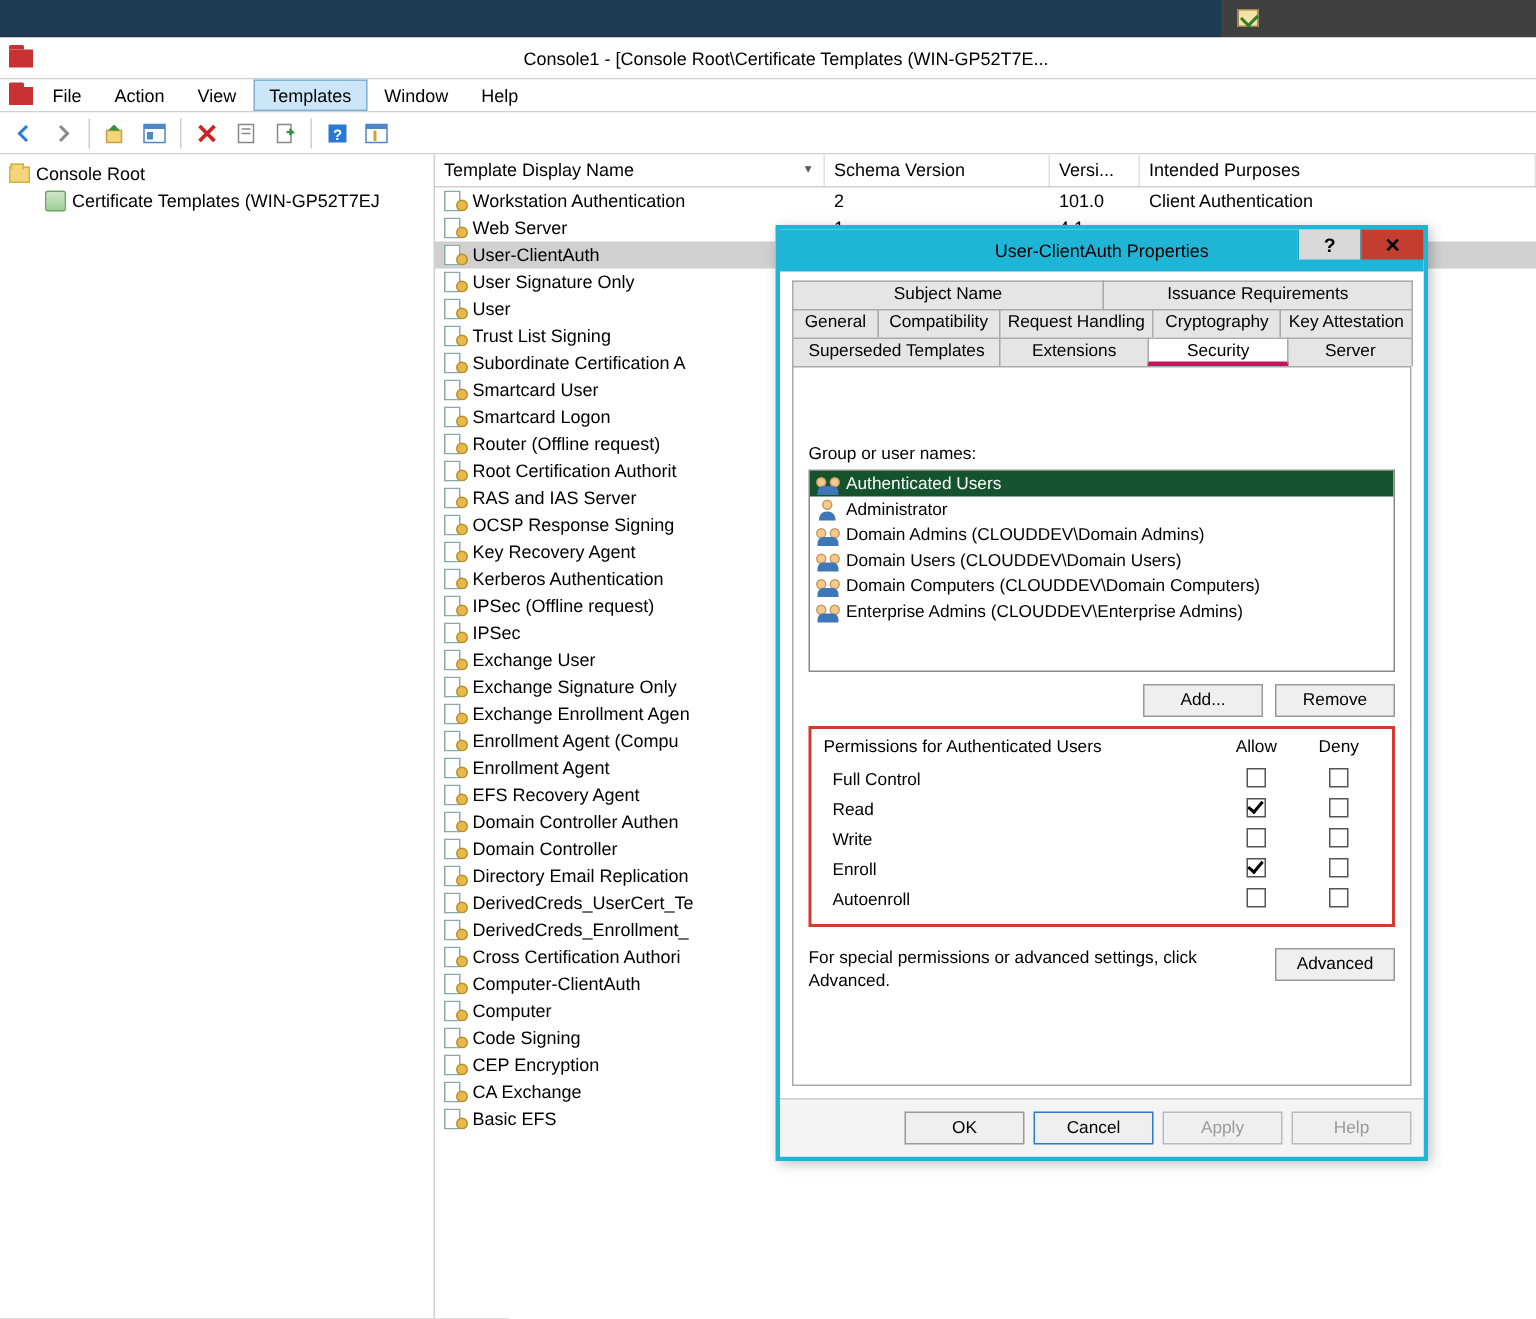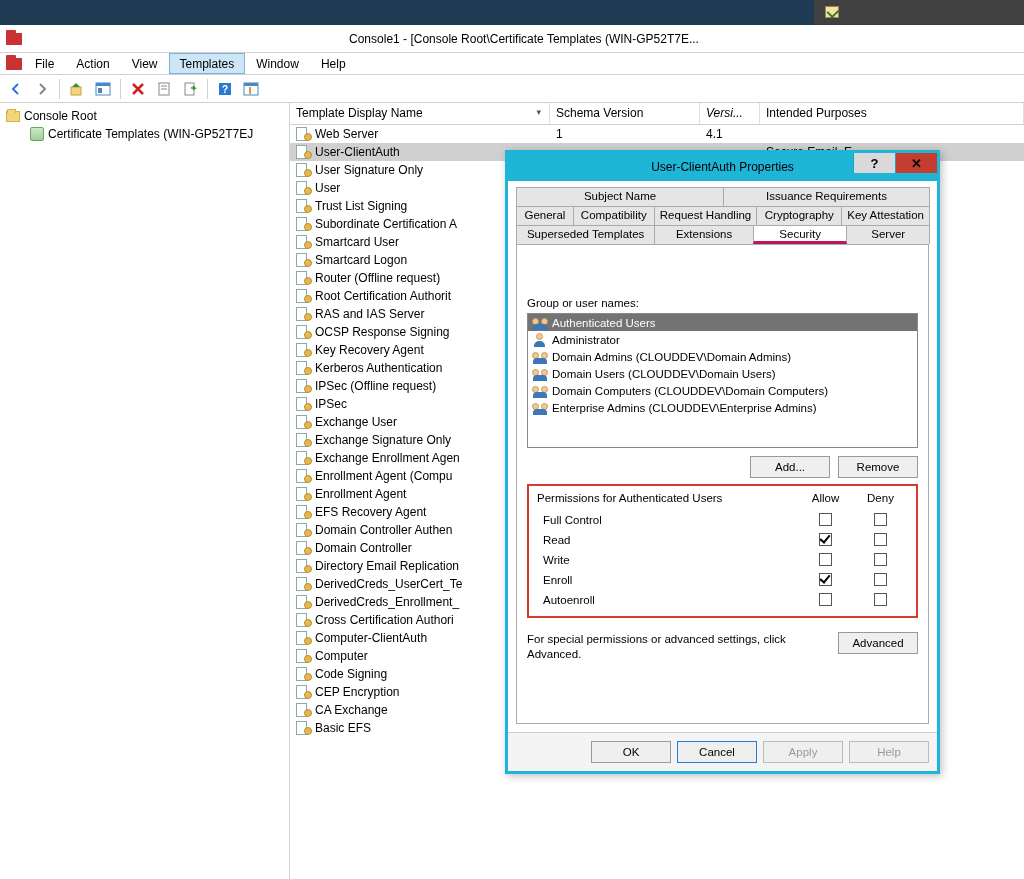--- a/index.html
+++ b/index.html
@@ -159,41 +159,41 @@
     font-weight:400;
   }
   .list-header .col {
     padding:3px 6px;
     border-right:1px solid #e0e0e0;
     white-space:nowrap;
     overflow:hidden;
   }
   .col-name{width:260px; position:relative;}
   .col-schema{width:150px;}
-  .col-versi{width:60px;font-style:italic;}
+  .col-versi{width:60px;}
   .col-purpose{flex:1;}
   .sort-arrow{position:absolute;right:8px;top:4px;font-size:9px;color:#555;}
   .list-body{flex:1;overflow:hidden;}
   .row{display:flex;height:18px;align-items:center;white-space:nowrap;}
   .row.selected{background:#d0d0d0;}
   .row .cell{padding:0 6px;overflow:hidden;}
   .row .cell.name{width:260px;display:flex;align-items:center;}
   .row .cell.schema{width:150px;}
   .row .cell.versi{width:60px;}
   .row .cell.purpose{flex:1;}
   .tmpl-row-icon{
     width:16px;height:14px;margin-right:3px;flex-shrink:0;
     position:relative;
   }
   .tmpl-row-icon .doc{position:absolute;left:0;top:0;width:11px;height:14px;background:#fff;border:1px solid #8aa;}
   .tmpl-row-icon .seal{position:absolute;right:0;bottom:0;width:8px;height:8px;background:#e7b84c;border-radius:50%;border:1px solid #b88f2c;}
   
   .dialog{
     position:absolute;
-    left:505px; top:150px;
+    left:517px; top:150px;
     width:435px;
     background:#fff;
     border:1px solid #0a7aa6;
     box-shadow:2px 2px 8px rgba(0,0,0,.25);
   }
   .dlg-titlebar{
     height:28px;background:#1fb5d6;color:#000;
     display:flex;align-items:center;justify-content:center;
     position:relative;font-size:12px;
   }
@@ -225,21 +225,21 @@
     position:relative;
   }
   .grp-label{font-size:11.5px;margin-bottom:4px;margin-top:44px;}
   .principals{
     border:1px solid #888;
     height:135px;
     background:#fff;
     overflow:auto;
   }
   .prin-item{display:flex;align-items:center;height:17px;padding:0 4px;font-size:11.5px;}
-  .prin-item.selected{background:#737373;color:#fff;}
+  .prin-item.selected{background:#14532d;color:#fff;}
   .grp-icon{
     width:16px;height:14px;margin-right:4px;position:relative;flex-shrink:0;
   }
   .grp-icon .h1,.grp-icon .h2{position:absolute;width:7px;height:7px;border-radius:50%;background:#f4c98e;border:1px solid #c89a5c;}
   .grp-icon .h1{left:0;top:2px;}
   .grp-icon .h2{right:0;top:2px;}
   .grp-icon .b{position:absolute;left:1px;bottom:0;width:14px;height:6px;border-radius:4px 4px 0 0;background:#3d77b8;}
   .user-icon{width:16px;height:14px;margin-right:4px;position:relative;flex-shrink:0;}
   .user-icon .h{position:absolute;left:4px;top:0;width:7px;height:7px;border-radius:50%;background:#f4c98e;border:1px solid #c89a5c;}
   .user-icon .b{position:absolute;left:2px;bottom:0;width:11px;height:6px;border-radius:5px 5px 0 0;background:#3d77b8;}
@@ -377,20 +377,32 @@
     </div>
 
     <div class="list-pane">
       <div class="list-header">
         <div class="col col-name"><span>Template Display Name</span><span class="sort-arrow">▾</span></div>
         <div class="col col-schema">Schema Version</div>
         <div class="col col-versi">Versi...</div>
         <div class="col col-purpose">Intended Purposes</div>
       </div>
       <div class="list-body" id="list-body">
+          <div class="row">
+            <div class="cell name">
+              <span class="tmpl-row-icon">
+                <span class="doc"></span>
+                <span class="seal"></span>
+              </span>
+              <span>Workstation Authentication</span>
+            </div>
+            <div class="cell schema">2</div>
+            <div class="cell versi">101.0</div>
+            <div class="cell purpose">Client Authentication</div>
+          </div>
           <div class="row">
             <div class="cell name">
               <span class="tmpl-row-icon">
                 <span class="doc"></span>
                 <span class="seal"></span>
               </span>
               <span>Web Server</span>
             </div>
             <div class="cell schema">1</div>
             <div class="cell versi">4.1</div>

